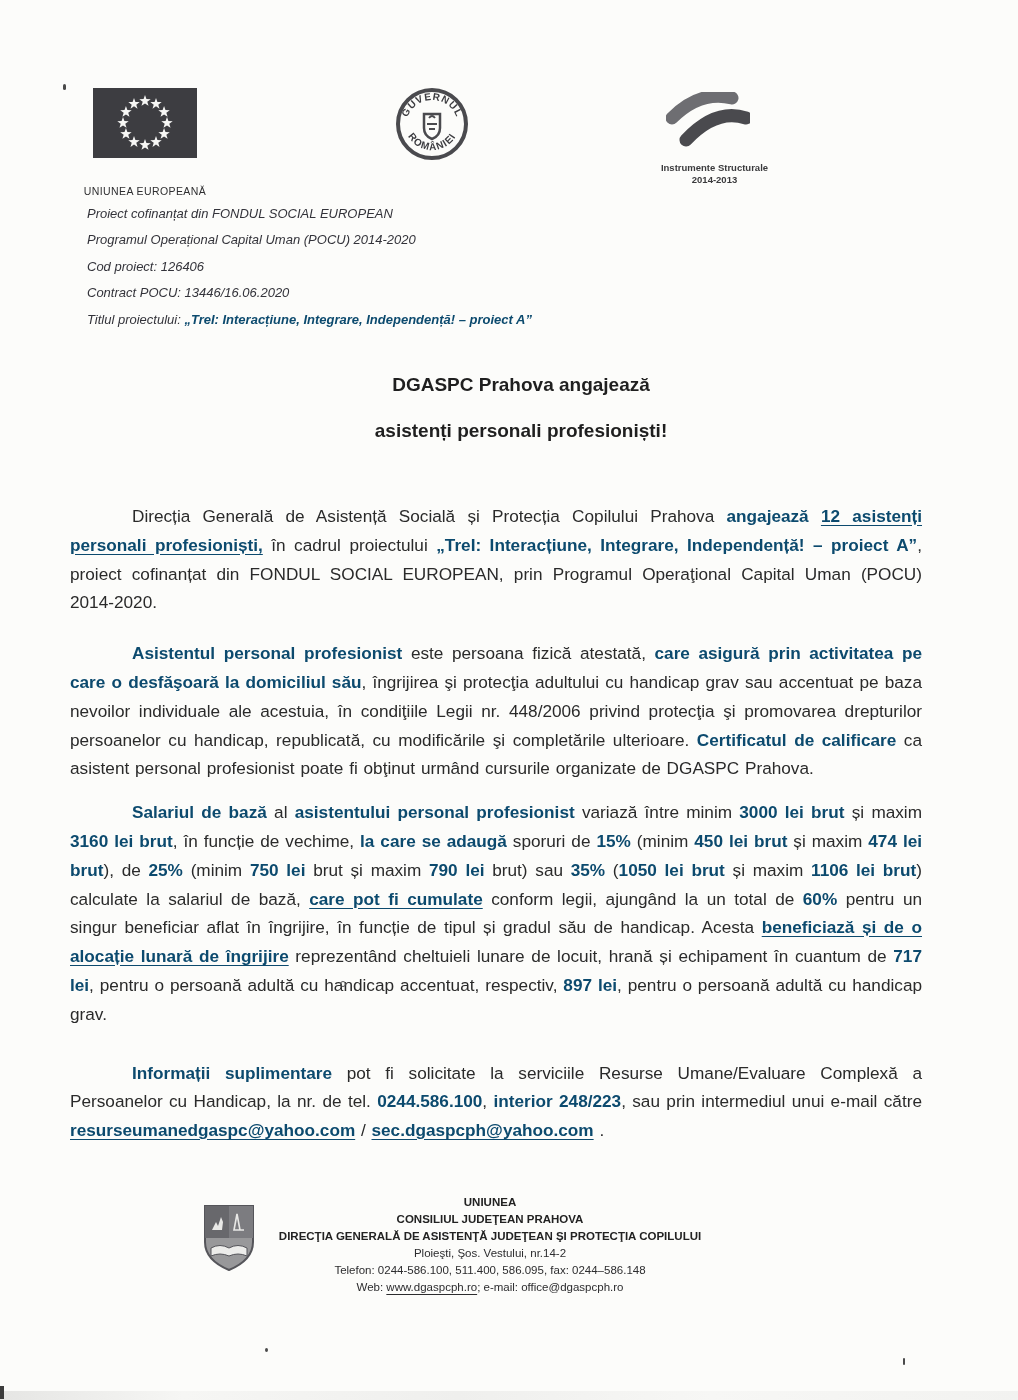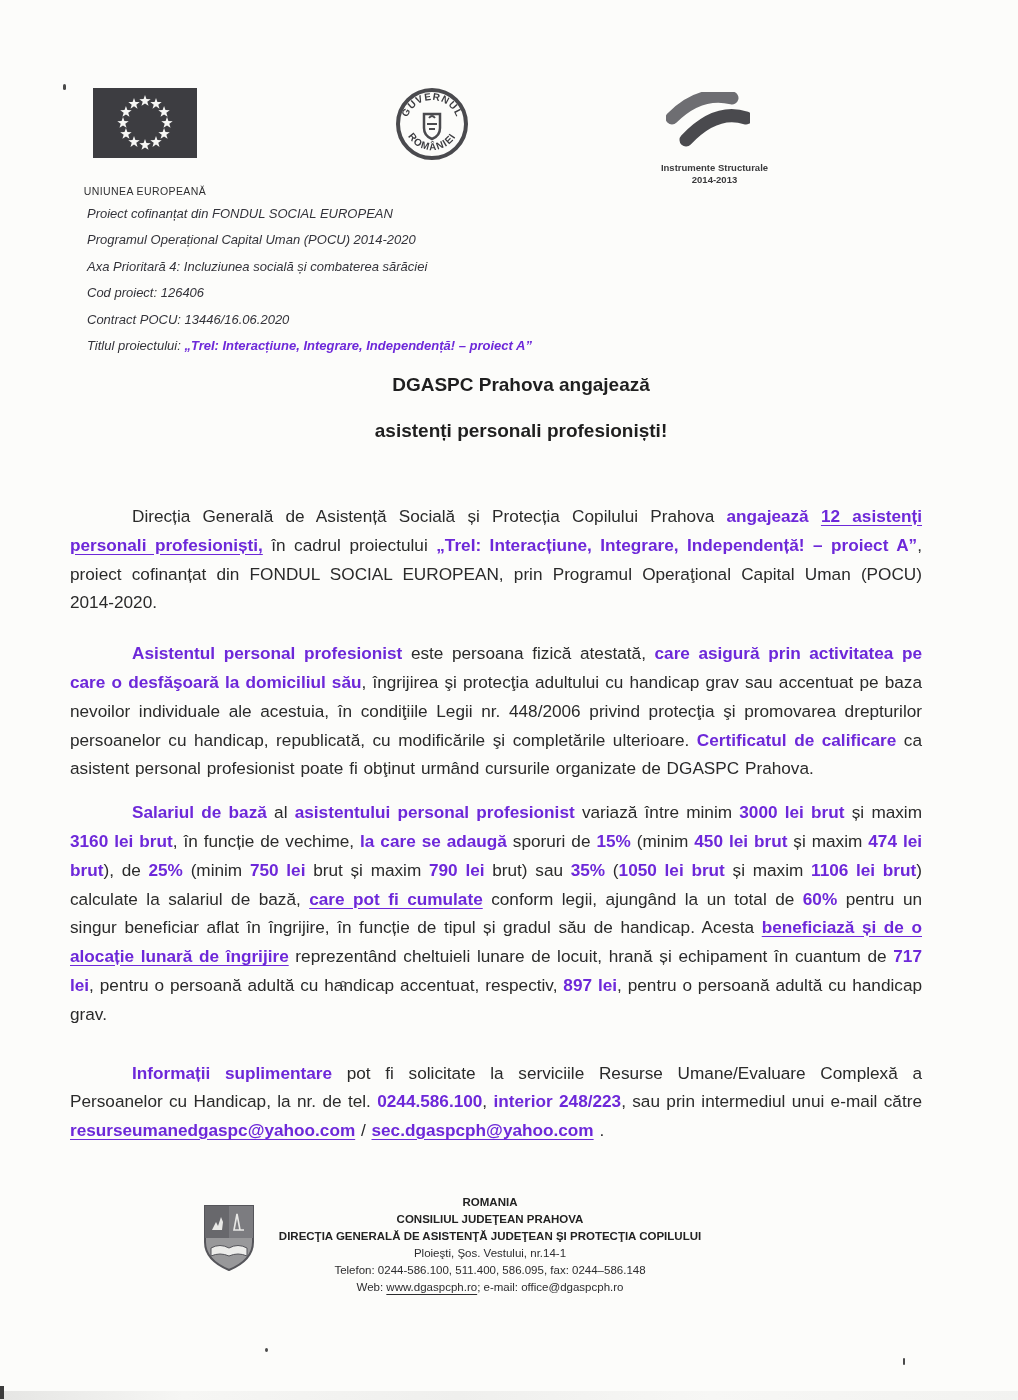--- a/index.html
+++ b/index.html
@@ -2,21 +2,21 @@
 <html><head>
 <meta charset="utf-8">
 <style>
   html,body{margin:0;padding:0;background:#e9e9e7;}
   .page{
     position:relative;width:1018px;height:1400px;margin:0 auto;
     background:#fcfcfa;overflow:hidden;
     font-family:"Liberation Sans",sans-serif;color:#2b2b2b;
   }
   .abs{position:absolute;}
-  .b{font-weight:bold;color:#6d28d9;}
+  .b{font-weight:bold;color:#0c4a6e;}
   .u{text-decoration:underline;text-underline-offset:3px;}
   
   .eu-caption{left:78px;top:153px;width:134px;text-align:center;font-size:10.5px;letter-spacing:.4px;color:#2e2e30;margin-top:32px;}
   .si-caption{left:642px;top:162px;width:145px;text-align:center;font-size:9.5px;font-weight:bold;line-height:11.5px;color:#3a3a3c;}
   
   .header-block{
     left:80px;top:197px;width:578px;
     font-style:italic;font-size:13px;line-height:19.4px;color:#33333a;
   }
   .header-block .hl{margin:7px;}
@@ -95,21 +95,20 @@
     <path d="M20,48 Q50,16 80,26" fill="none" stroke="#4a4a4e" stroke-width="13" stroke-linecap="round"></path>
   </svg>
   <div class="abs si-caption">
     <div>Instrumente Structurale</div>
     <div>2014-2013</div>
   </div>
 
   <div class="abs header-block">
     <p class="hl">Proiect cofinanțat din FONDUL SOCIAL EUROPEAN</p>
     <p class="hl">Programul Operațional Capital Uman (POCU) 2014-2020</p>
-    <p class="hl">Axa Prioritară 4: Incluziunea socială și combaterea sărăciei</p>
     <p class="hl">Cod proiect: 126406</p>
     <p class="hl">Contract POCU: 13446/16.06.2020</p>
     <p class="hl"><span>Titlul proiectului: </span><span class="b">„TreI: Interacțiune, Integrare, Independență! – proiect A”</span></p>
   </div>
 
   <div class="abs title-wrap">
     <div class="title-line">DGASPC Prahova angajează</div>
     <div class="title-line">asistenți personali profesioniști!</div>
   </div>
 
@@ -123,24 +122,24 @@
   <svg class="shield abs" width="52" height="68" viewBox="0 0 52 68">
     <path d="M2,2 H50 V38 Q50,56 26,66 Q2,56 2,38 Z" fill="#98989a" stroke="#55555a" stroke-width="2"></path>
     <path d="M2,2 H26 V34 H2 Z" fill="#68686c"></path>
     <path d="M26,2 H50 V34 H26 Z" fill="#7c7c80"></path>
     <path d="M9,26 l4,-8 2,4 3,-9 2,5 -1,8 Z" fill="#e8e8e6"></path>
     <path d="M34,10 l3,16 h-6 Z M33,26 h8" stroke="#e8e8e6" stroke-width="1.6" fill="none"></path>
     <path d="M8,44 q9,-5 18,0 q9,-5 18,0 v8 q-9,-4 -18,0 q-9,-4 -18,0 Z" fill="#ececea" stroke="#55555a" stroke-width="1"></path>
   </svg>
 
   <div class="abs footer">
-    <div class="fb">ROMANIA</div>
+    <div class="fb">UNIUNEA</div>
     <div class="fb">CONSILIUL JUDEŢEAN PRAHOVA</div>
     <div class="fb">DIRECŢIA GENERALĂ DE ASISTENŢĂ JUDEŢEAN ŞI PROTECŢIA COPILULUI</div>
-    <div>Ploieşti, Şos. Vestului, nr.14-1</div>
+    <div>Ploieşti, Şos. Vestului, nr.14-2</div>
     <div>Telefon: 0244-586.100, 511.400, 586.095, fax: 0244–586.148</div>
     <div><span>Web: </span><span class="u">www.dgaspcph.ro</span><span>; e-mail: office@dgaspcph.ro</span></div>
   </div>
 
   <div class="speck" style="left:63px;top:84px;width:3px;height:6px;border-radius:2px;"></div>
   <div class="speck" style="left:340px;top:981px;width:4px;height:4px;background:none;border:1px solid #555;"></div>
   <div class="speck" style="left:265px;top:1348px;width:3px;height:4px;"></div>
   <div class="speck" style="left:903px;top:1358px;width:2px;height:7px;border-radius:1px;"></div>
   <div class="bottom-band"></div>
   <div class="corner-mark"></div>

